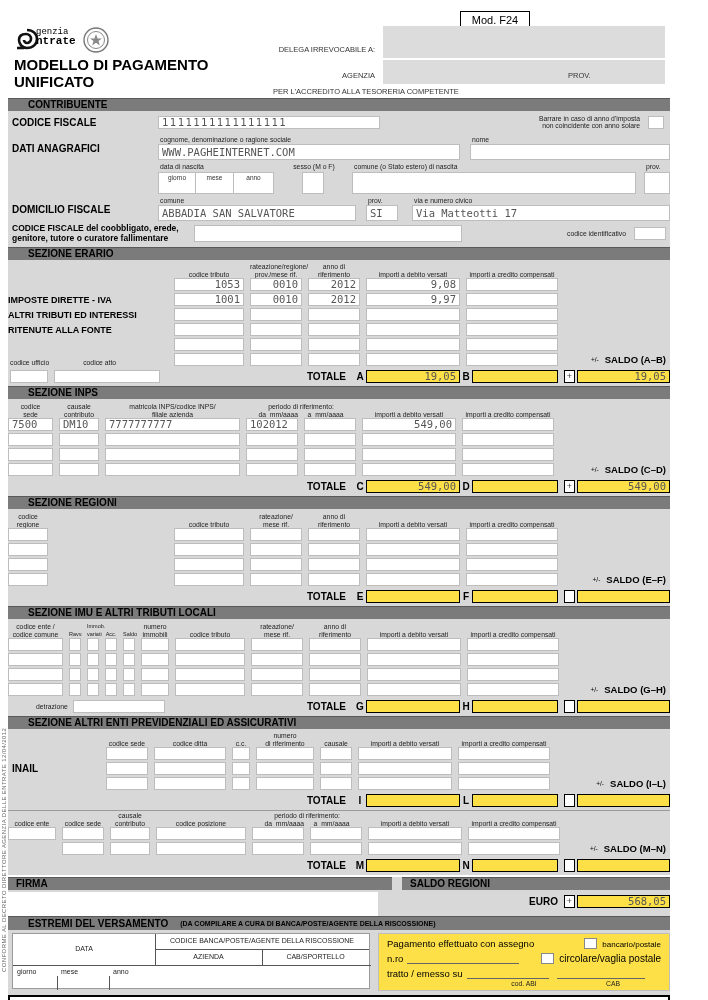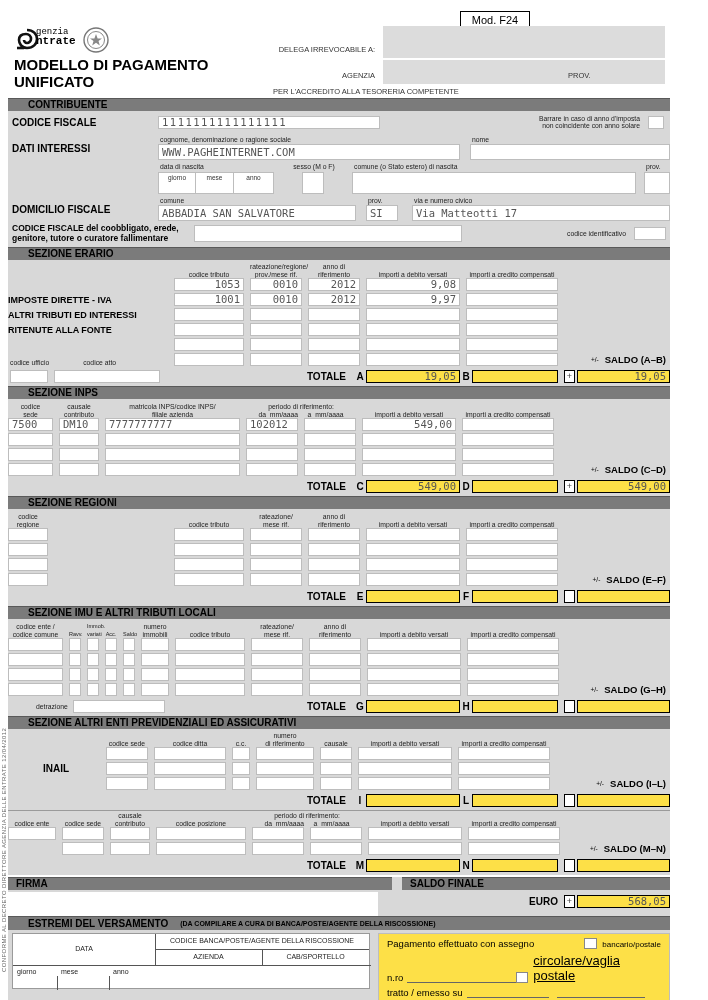--- a/index.html
+++ b/index.html
@@ -139,21 +139,21 @@
         <div class="c v" style="width:222px; letter-spacing:1.5px;">1111111111111111</div>
         <div style="flex:1"></div>
         <div class="h" style="text-align:right;">
           <div>Barrare in caso di anno d'imposta</div>
           <div>non coincidente con anno solare</div>
         </div>
         <div class="cb" style="margin-left:8px; margin-right:6px;"></div>
       </div>
 
       <div class="cr">
-        <div class="blab" style="width:150px; padding-left:4px;">DATI INTERESSI</div>
+        <div class="blab" style="width:150px; padding-left:4px;">DATI ANAGRAFICI</div>
         <div class="fld" style="width:302px;">
           <div class="h">cognome, denominazione o ragione sociale</div>
           <div class="c v" style="height:16px; line-height:15px;">WWW.PAGHEINTERNET.COM</div>
         </div>
         <div class="fld" style="flex:1; margin-left:10px;">
           <div class="h">nome</div>
           <div class="c" style="height:16px;"></div>
         </div>
       </div>
 
@@ -593,21 +593,21 @@
         <div class="c"></div>
           <div class="c"></div>
         <div class="c"></div>
           <div class="c"></div>
         <div class="c"></div>
           <div class="c"></div>
         <div class="c"></div>
           <div></div>
       </div>
       <div class="g gN frow">
-        <div class="blab" style="padding-left:4px; align-self:center;text-align:center;">INAIL</div>
+        <div class="blab" style="padding-left:4px; align-self:center;">INAIL</div>
         <div class="c"></div>
           <div class="c"></div>
         <div class="c"></div>
           <div class="c"></div>
         <div class="c"></div>
           <div class="c"></div>
         <div class="c"></div>
           <div></div>
       </div>
       <div class="g gN frow">
@@ -694,21 +694,21 @@
         </div>
       </div>
     </div>
 
     <div class="fs">
       <div class="halfL">
         <div class="bar" style="padding-left:8px;">FIRMA</div>
         <div class="sig"></div>
       </div>
       <div class="halfR">
-        <div class="bar" style="padding-left:8px;">SALDO FINALE</div>
+        <div class="bar" style="padding-left:8px;">SALDO REGIONI</div>
         <div class="eurow">
           <span class="tlab" style="margin-right:6px;">EURO</span>
           <div class="pmbox">+</div>
           <div class="ct v vr sbox">568,05</div>
         </div>
       </div>
     </div>
 
     <div class="bar" style="display:flex; align-items:center; height:14px;">
       <span>ESTREMI DEL VERSAMENTO</span>
@@ -740,21 +740,21 @@
             <span>Pagamento effettuato con assegno</span>
             <span style="flex:1"></span>
             <span class="cbx"></span>
             <span style="font-size:8px;">bancario/postale</span>
           </div>
           <div class="evr-row">
             <span>n.ro</span>
             <span class="ul" style="width:112px; margin-left:4px;"></span>
             <span style="flex:1"></span>
             <span class="cbx"></span>
-            <span style="font-size:13px;text-decoration:underline;">circolare/vaglia postale</span>
+            <span style="font-size:10px;">circolare/vaglia postale</span>
           </div>
           <div class="evr-row" style="margin-bottom:1px;">
             <span>tratto / emesso su</span>
             <span class="ul" style="width:82px; margin-left:4px;"></span>
             <span class="ul" style="width:88px; margin-left:8px;"></span>
           </div>
           <div style="display:flex;">
             <span style="flex:1.3"></span>
             <span class="h" style="width:82px;">cod. ABI</span>
             <span class="h" style="width:96px;">CAB</span>

